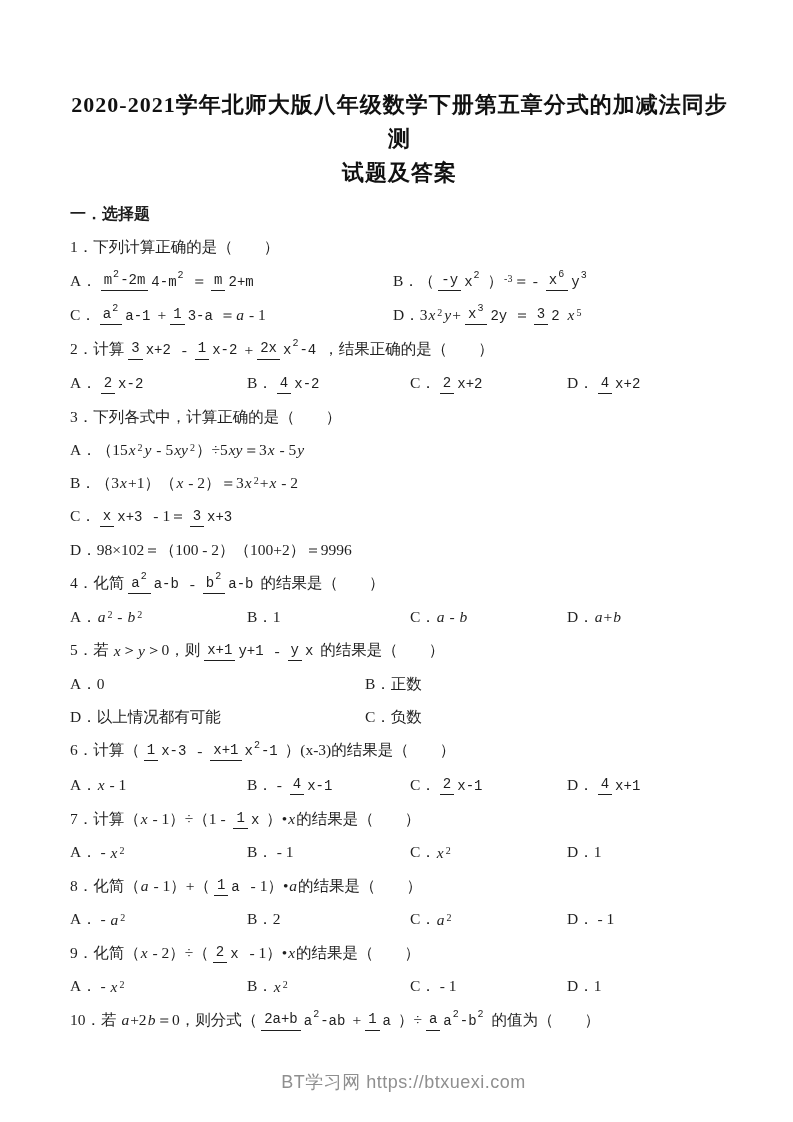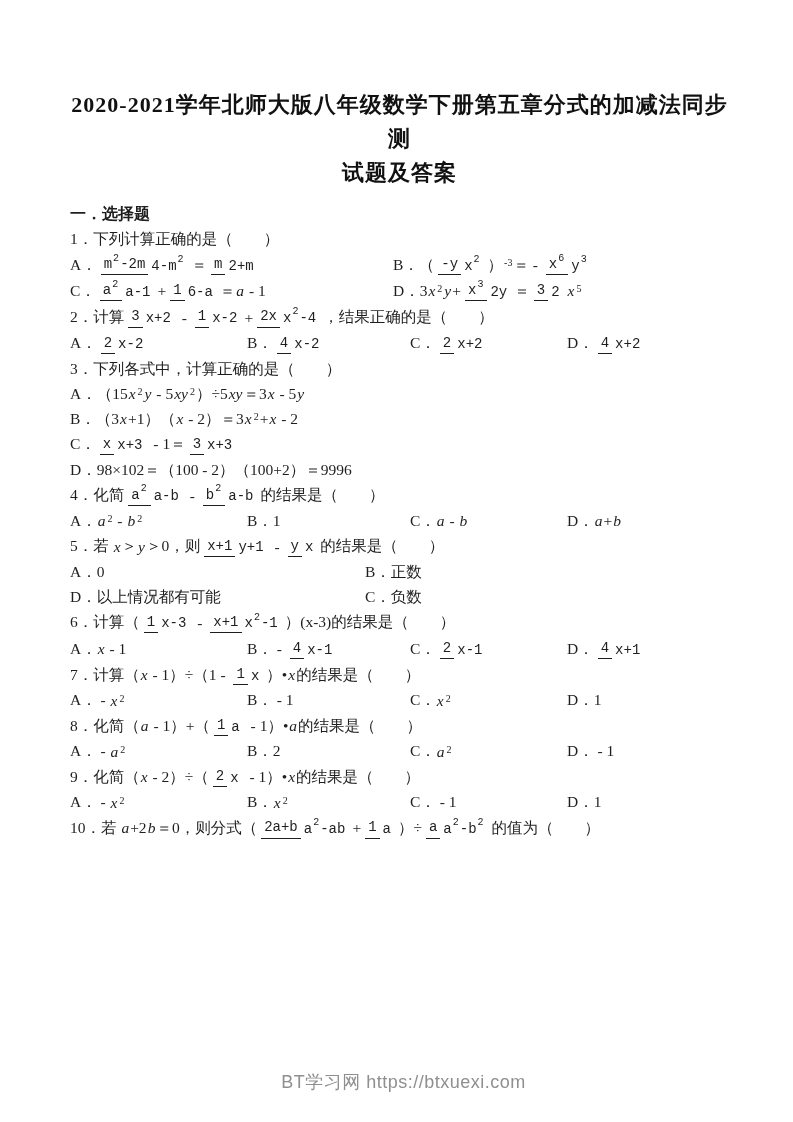--- a/index.html
+++ b/index.html
@@ -15,21 +15,21 @@
     line-height:1.55;letter-spacing:1px;color:#111;
   }
   .section-heading{font-size:16px;font-weight:700;margin:14px 0 3px 0;}
   .questions{font-size:15.5px;}
   .question{margin:0;}
   .row{margin:2px 0;}
   .row.flow{display:flex;align-items:center;flex-wrap:wrap;min-height:23px;}
   .row.cols4{display:grid;grid-template-columns:177px 163px 157px 1fr;align-items:center;}
   .row.cols2{display:grid;grid-template-columns:295px 1fr;align-items:center;}
   .row.cols2m{display:grid;grid-template-columns:323px 1fr;align-items:center;}
-  .cell{display:flex;align-items:center;flex-wrap:wrap;white-space:pre-wrap;min-height:23px;}
+  .cell{display:flex;align-items:center;flex-wrap:wrap;white-space:pre-wrap;min-height:23px;margin-top:8px;}
   .frac{
     display:inline-flex;flex-direction:row;align-items:center;
     margin:2px 4px;text-align:center;
     font-family:"Liberation Mono","DejaVu Sans Mono",monospace;
     font-size:14px;line-height:1.15;
   }
   .frac .num{padding:1px 3px 2px 3px;border-bottom:1.4px solid #1e1e1e;}
   .frac .den{padding:2px 3px 1px 3px;}
   sup{font-size:10px;line-height:0;position:relative;top:-2px;padding:0 1px;}
   i{font-style:italic;padding:0 1px;}
@@ -52,21 +52,21 @@
     <div class="questions" id="questions">
         <div class="question">
           <div class="row flow">
             <span class="cell">1．下列计算正确的是（　　）</span>
           </div>
           <div class="row cols2m">
             <span class="cell">A．<span class="frac"><span class="num">m<sup>2</sup>-2m</span><span class="den">4-m<sup>2</sup></span></span>＝<span class="frac"><span class="num">m</span><span class="den">2+m</span></span></span>
             <span class="cell">B．（<span class="frac"><span class="num">-y</span><span class="den">x<sup>2</sup></span></span>）<sup>-3</sup>＝ - <span class="frac"><span class="num">x<sup>6</sup></span><span class="den">y<sup>3</sup></span></span></span>
           </div>
           <div class="row cols2m">
-            <span class="cell">C．<span class="frac"><span class="num">a<sup>2</sup></span><span class="den">a-1</span></span>+<span class="frac"><span class="num">1</span><span class="den">6-a</span></span>＝<i>a</i> - 1</span>
+            <span class="cell">C．<span class="frac"><span class="num">a<sup>2</sup></span><span class="den">a-1</span></span>+<span class="frac"><span class="num">1</span><span class="den">3-a</span></span>＝<i>a</i> - 1</span>
             <span class="cell">D．3<i>x</i><sup>2</sup><i>y</i>+<span class="frac"><span class="num">x<sup>3</sup></span><span class="den">2y</span></span>＝<span class="frac"><span class="num">3</span><span class="den">2</span></span><i>x</i><sup>5</sup></span>
           </div>
         </div>
         <div class="question">
           <div class="row flow">
             <span class="cell">2．计算<span class="frac"><span class="num">3</span><span class="den">x+2</span></span> - <span class="frac"><span class="num">1</span><span class="den">x-2</span></span>+<span class="frac"><span class="num">2x</span><span class="den">x<sup>2</sup>-4</span></span>，结果正确的是（　　）</span>
           </div>
           <div class="row cols4">
             <span class="cell">A．<span class="frac"><span class="num">2</span><span class="den">x-2</span></span></span>
             <span class="cell">B．<span class="frac"><span class="num">4</span><span class="den">x-2</span></span></span>

